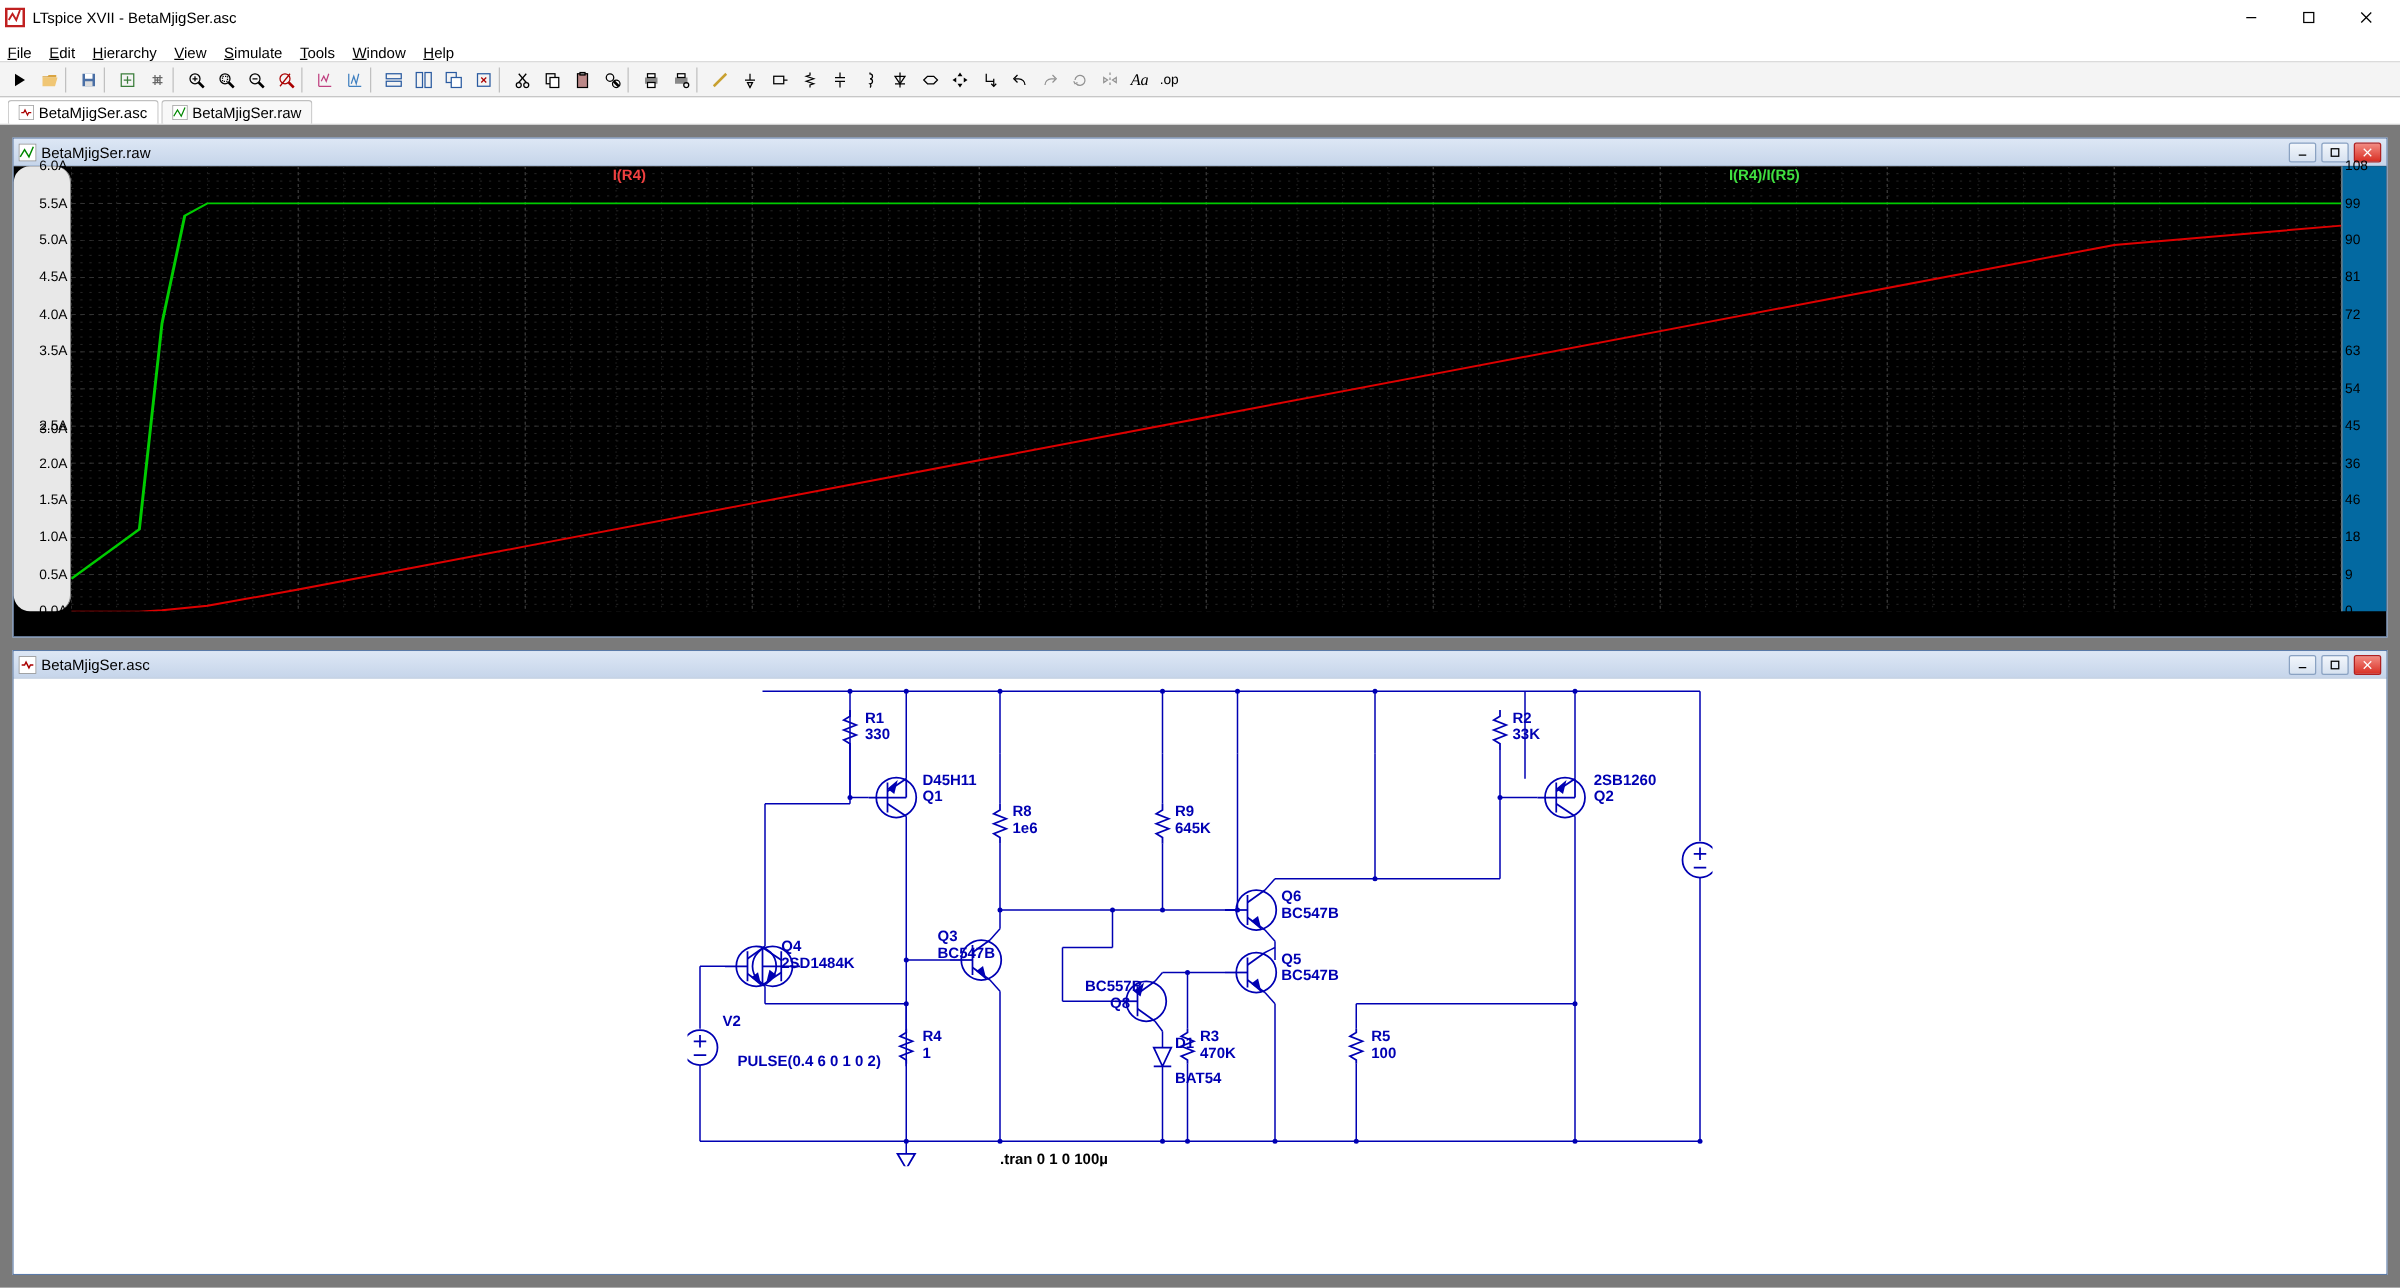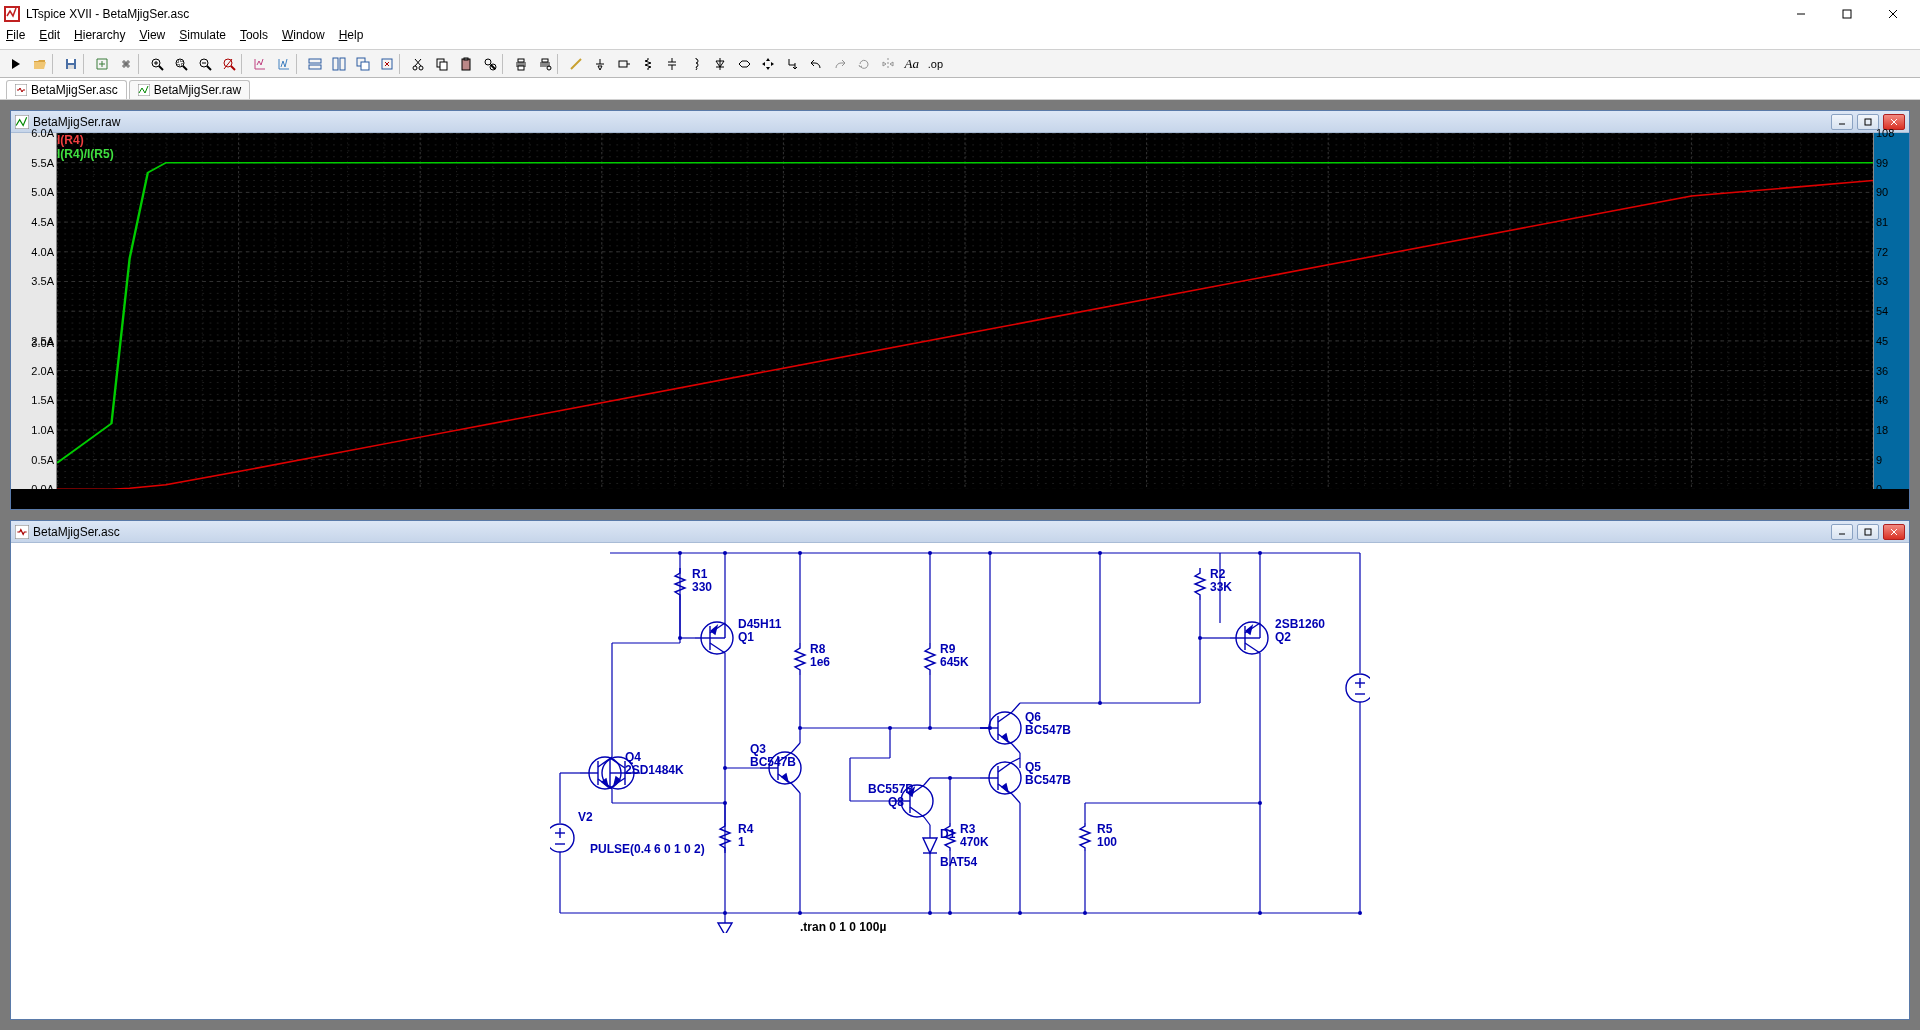--- a/index.html
+++ b/index.html
@@ -5,21 +5,21 @@
 * { margin:0; padding:0; box-sizing:border-box; font-family:"Segoe UI",Tahoma,sans-serif; font-size:12px; }
 body { background:#fff; width:1920px; height:1030px; overflow:hidden; display:flex; flex-direction:column; }
 
 .titlebar { height:28px; display:flex; align-items:center; padding:0 4px; background:#fff; }
 .titlebar .app-icon { width:16px; height:16px; margin-right:6px; }
 .titlebar .title { flex:0 0 auto; }
 .titlebar .spacer { flex:1; }
 .winbtn { width:46px; height:28px; display:flex; align-items:center; justify-content:center; }
 .winbtn svg { width:10px; height:10px; }
 
-.menubar { height:22px; display:flex; align-items:flex-start; padding:0 6px; gap:14px; border-bottom:1px solid #d0d0d0; }
+.menubar { height:22px; display:flex; align-items:flex-end; padding:0 6px; gap:14px; border-bottom:1px solid #d0d0d0; }
 .menubar span { cursor:default; }
 .menubar span u { text-decoration:underline; }
 
 .toolbar { height:28px; display:flex; align-items:center; padding:0 2px; gap:2px; border-bottom:1px solid #b8b8b8; background:#f4f4f4; }
 .tbtn { width:22px; height:22px; display:flex; align-items:center; justify-content:flex-end; border:1px solid transparent; }
 .tdiv { width:1px; height:20px; background:#c0c0c0; margin:0 2px; }
 
 .doctabs { height:22px; display:flex; align-items:flex-end; padding:0 6px; gap:2px; background:#fff; border-bottom:1px solid #d0d0d0; }
 .doctab { padding:2px 8px; border:1px solid #c0c0c0; border-bottom:none; border-radius:3px 3px 0 0; background:#f8f8f8; display:flex; align-items:center; gap:4px; font-size:11px; }
 .doctab.active { background:#fff; }
@@ -28,25 +28,25 @@
 .workarea { flex:1; background:#7a7a7a; padding:10px; display:flex; flex-direction:column; gap:10px; }
 .pane { background:#fff; border:1px solid #5a7aa8; display:flex; flex-direction:column; }
 .pane-title { height:22px; background:linear-gradient(#dde7f5,#c6d5ea); border-bottom:1px solid #a9bcd6; display:flex; align-items:center; padding:0 4px; gap:4px; font-size:11px; }
 .pane-title .ticon { width:14px; height:14px; }
 .pane-title .spacer { flex:1; }
 .pane-ctrl { width:22px; height:16px; border:1px solid #8aa2c2; background:linear-gradient(#f2f6fb,#d7e2f0); display:flex; align-items:center; justify-content:center; border-radius:2px; }
 .pane-ctrl.close { background:linear-gradient(#f28b82,#d93025); border-color:#b02020; }
 .pane-ctrl svg { width:8px; height:8px; }
 
 .wave { flex:1; background:#000; position:relative; }
-.axisL { position:absolute; left:0; top:0; bottom:20px; width:46px; background:#e8e8e8; border-right:1px solid #888; }
+.axisL { position:absolute; left:0; top:0; bottom:20px; width:46px; background:#e8e8e8; border-right:1px solid #888;border-radius:13px; }
 .axisR { position:absolute; right:0; top:0; bottom:20px; width:36px; background:#0369a1; border-left:1px solid #888; }
 .axisB { position:absolute; left:46px; right:36px; bottom:0; height:20px; background:#e8e8e8; border-top:1px solid #888; }
 .plot { position:absolute; left:46px; right:36px; top:0; bottom:20px; }
-.plot-legend { position:absolute; top:0; left:0; right:0; height:14px; display:flex; justify-content:space-around; font-size:11px; font-weight:bold;flex-direction:column; }
+.plot-legend { position:absolute; top:0; left:0; right:0; height:14px; display:flex; justify-content:space-around; font-size:11px; font-weight:bold; }
 .ytick { position:absolute; right:2px; font-size:11px; transform:translateY(-50%); }
 .ytickR { position:absolute; left:2px; font-size:11px; transform:translateY(-50%); }
 .xtick { position:absolute; top:2px; font-size:11px; transform:translateX(-50%); }
 
 .schem { flex:1; background:#fff; position:relative; overflow:hidden;font-weight:bold; }
 .schem svg { position:absolute; left:50%; top:0; transform:translateX(-50%); }
 .complabel { font-family:Arial; font-size:12px; fill:#0000b3; }
 .wire { stroke:#0000b3; stroke-width:1.2; fill:none; }
 .comp { stroke:#0000b3; stroke-width:1.4; fill:none; }
 .node { fill:#0000b3; }

